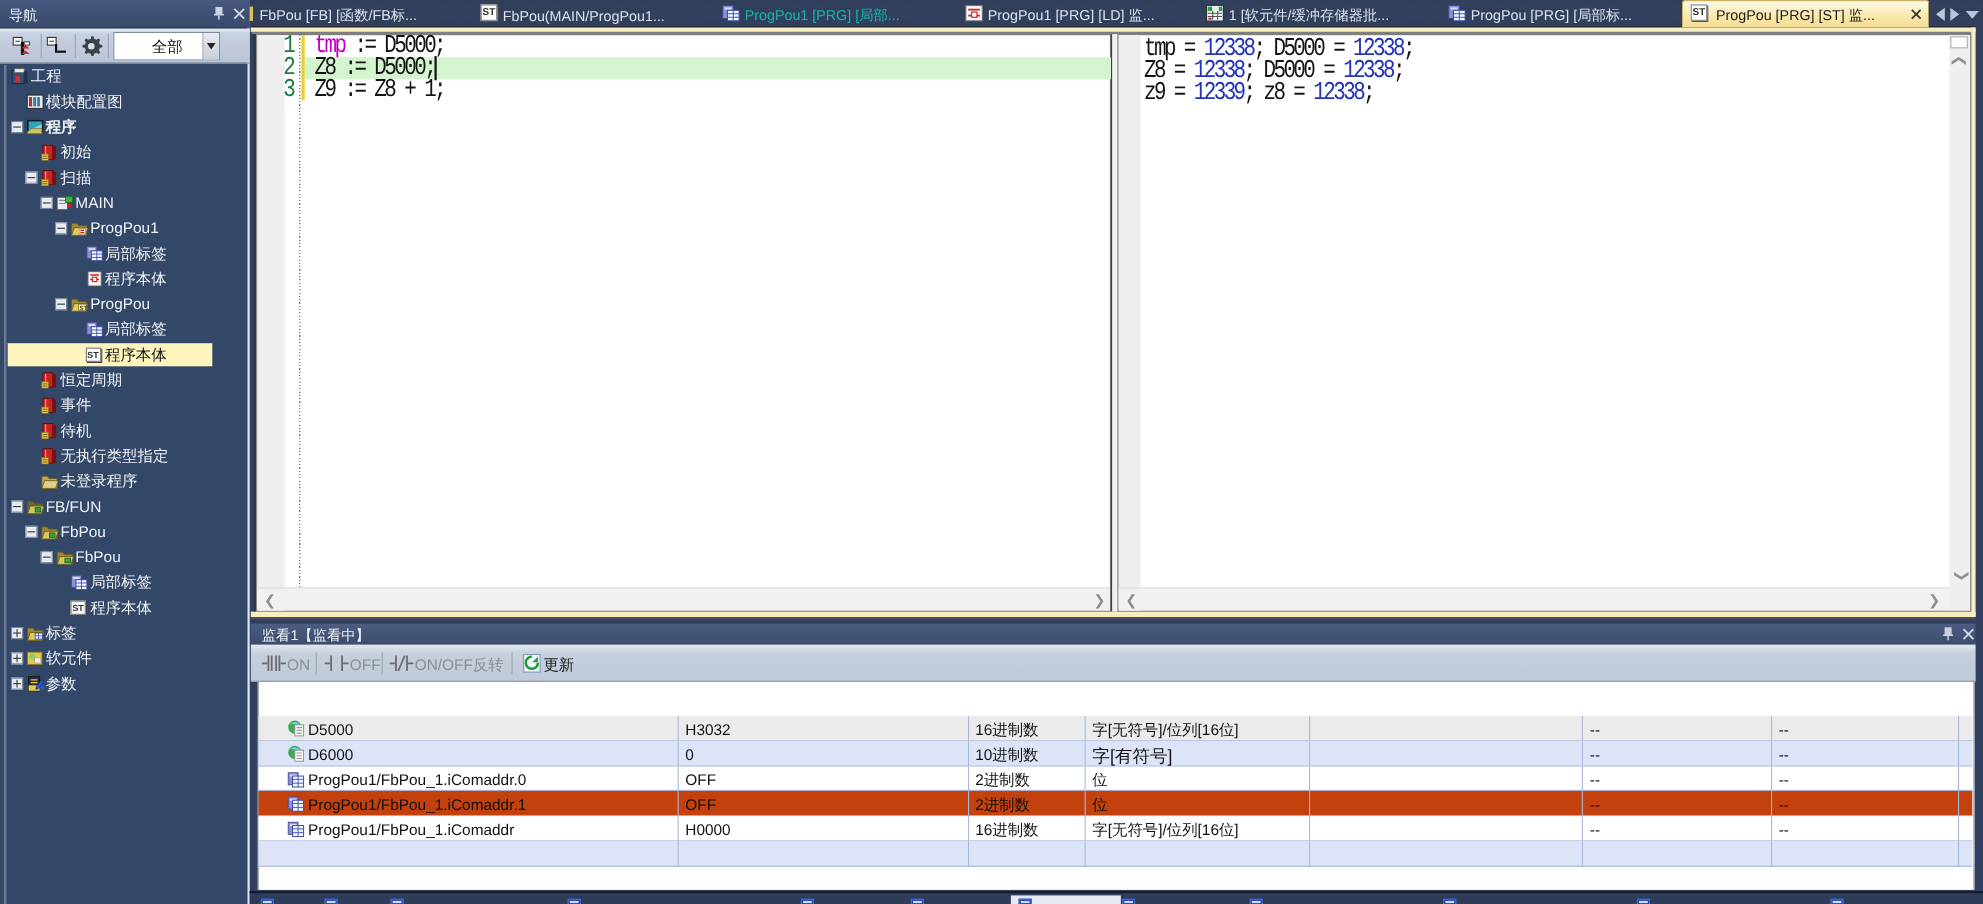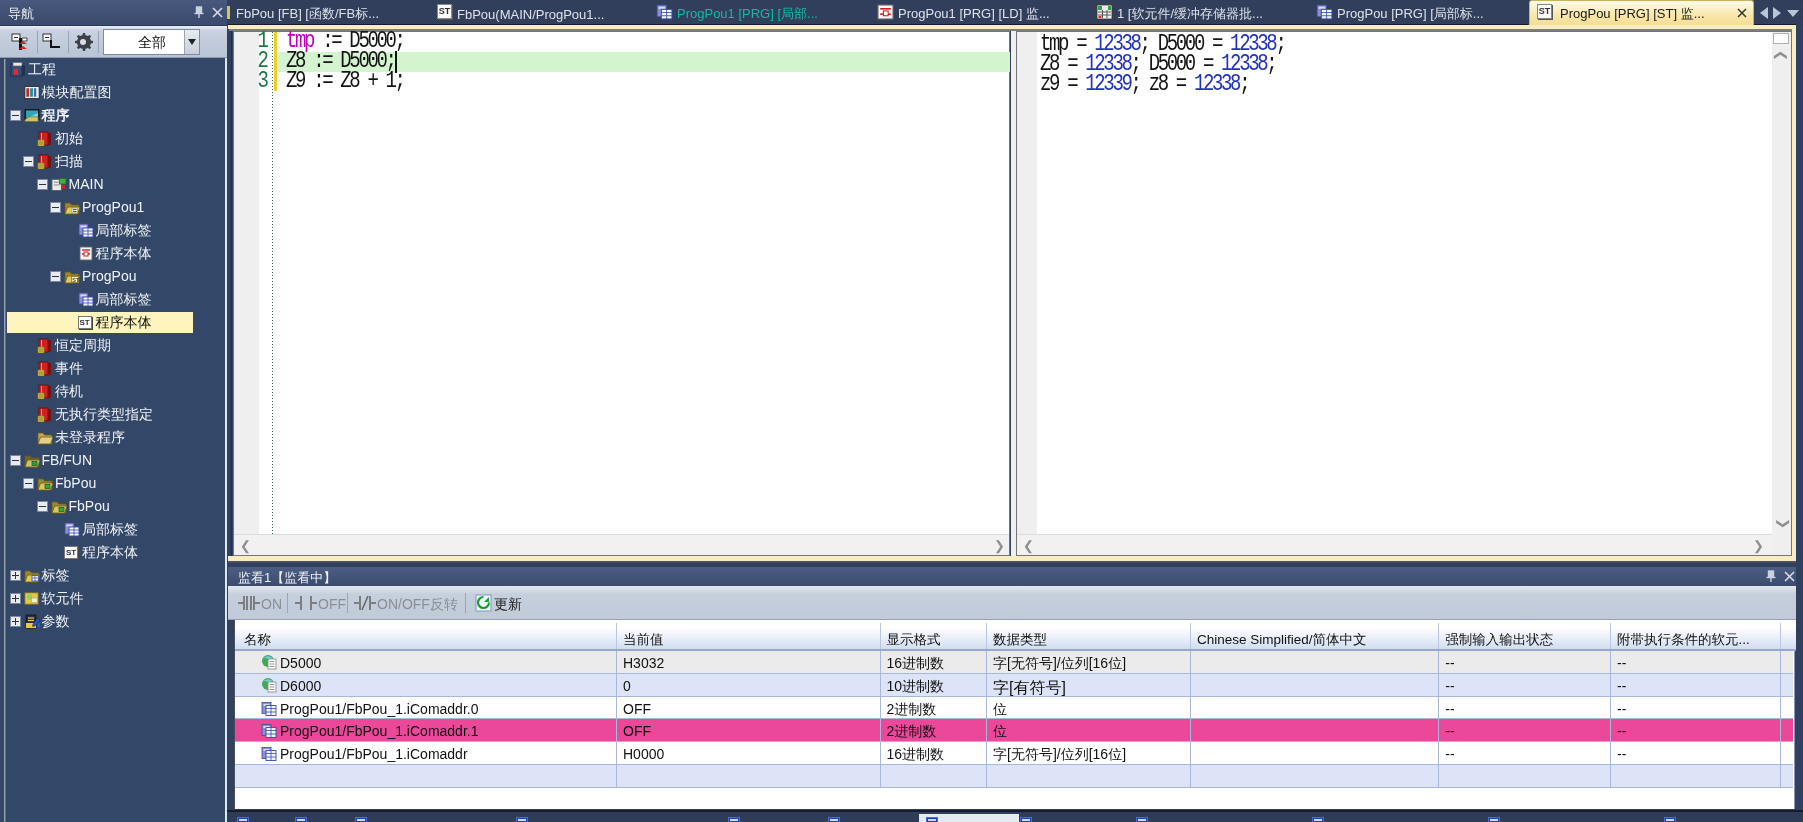--- a/index.html
+++ b/index.html
@@ -462,36 +462,20 @@
 <div class="abs" style="left:149px;top:10px;font-size:14px;color:#8a8f96;">ON/OFF反转</div>
 <div class="abs" style="left:237px;top:7px;width:1px;height:20px;background:#9aa5b5;"></div>
 <svg class="abs" style="left:247px;top:8px" width="17" height="18" viewBox="0 0 17 18">
       <rect x="1" y="1" width="15" height="16" fill="#eef4fb" stroke="#7a9ac0"></rect>
       <path d="M8.5 3 a5.5 5.5 0 1 0 5.5 5.5" fill="none" stroke="#1a9c30" stroke-width="2.2"></path>
       <path d="M14 3 l0 5 -5 0z" fill="#1a9c30"></path>
     </svg>
 <div class="abs" style="left:266px;top:10px;font-size:14px;color:#1a1a1a;">更新</div>
 </div>
 <div class="abs" style="left:234px;top:620px;width:1561px;height:189px;background:#fff;border-right:1px solid #8a98b0;border-left:1.5px solid #46505f;">
-<div class="abs" style="left:0;top:0;width:1561px;height:31px;background:linear-gradient(#ffffff 25%,#d3ddf1);border-bottom:2px solid #97a8cc;">
-<div class="abs" style="left:9px;top:11px;font-size:13.5px;color:#111;white-space:nowrap;">名称</div>
-<div class="abs" style="left:388px;top:11px;font-size:13.5px;color:#111;white-space:nowrap;">当前值</div>
-<div class="abs" style="left:651.5px;top:11px;font-size:13.5px;color:#111;white-space:nowrap;">显示格式</div>
-<div class="abs" style="left:758px;top:11px;font-size:13.5px;color:#111;white-space:nowrap;">数据类型</div>
-<div class="abs" style="left:962px;top:11px;font-size:13.5px;color:#111;white-space:nowrap;">Chinese Simplified/简体中文</div>
-<div class="abs" style="left:1210.3px;top:11px;font-size:13.5px;color:#111;white-space:nowrap;">强制输入输出状态</div>
-<div class="abs" style="left:1382px;top:11px;font-size:13.5px;color:#111;white-space:nowrap;">附带执行条件的软元...</div>
-<div class="abs" style="left:381px;top:3px;width:1px;height:26px;background:#b9c6e2;"></div>
-<div class="abs" style="left:644.5px;top:3px;width:1px;height:26px;background:#b9c6e2;"></div>
-<div class="abs" style="left:751px;top:3px;width:1px;height:26px;background:#b9c6e2;"></div>
-<div class="abs" style="left:955px;top:3px;width:1px;height:26px;background:#b9c6e2;"></div>
-<div class="abs" style="left:1203.3px;top:3px;width:1px;height:26px;background:#b9c6e2;"></div>
-<div class="abs" style="left:1375px;top:3px;width:1px;height:26px;background:#b9c6e2;"></div>
-<div class="abs" style="left:1545px;top:3px;width:1px;height:26px;background:#b9c6e2;"></div>
-</div>
 <div class="abs" style="left:0;top:31.0px;width:1558px;height:22.8px;background:#ebebeb;border-bottom:1px solid #a8b8dc;">
 <svg class="abs" style="left:26px;top:3px" width="16" height="16" viewBox="0 0 16 16">
         <circle cx="7" cy="7" r="6" fill="#3faa52"></circle>
         <path d="M2 5 a6 6 0 0 1 10 0 q-2.5 2 -5 0 t-5 0z" fill="#7fd4ff" opacity="0.85"></path>
         <rect x="7" y="5" width="8" height="10" fill="#fdfdfd" stroke="#888" stroke-width="0.8"></rect>
         <line x1="8.5" y1="7.5" x2="13.5" y2="7.5" stroke="#999"></line>
         <line x1="8.5" y1="10" x2="13.5" y2="10" stroke="#999"></line>
         <line x1="8.5" y1="12.5" x2="13.5" y2="12.5" stroke="#999"></line>
       </svg>
 <div class="abs" style="left:45px;top:4px;font-size:14px;color:#111;white-space:nowrap;">D5000</div>
@@ -547,21 +531,21 @@
 <div class="abs" style="left:1210.3px;top:4px;font-size:14px;color:#111;">--</div>
 <div class="abs" style="left:1382px;top:4px;font-size:14px;color:#111;">--</div>
 <div class="abs" style="left:381px;top:0;width:1px;height:22.8px;background:#a8b8dc;"></div>
 <div class="abs" style="left:644.5px;top:0;width:1px;height:22.8px;background:#a8b8dc;"></div>
 <div class="abs" style="left:751px;top:0;width:1px;height:22.8px;background:#a8b8dc;"></div>
 <div class="abs" style="left:955px;top:0;width:1px;height:22.8px;background:#a8b8dc;"></div>
 <div class="abs" style="left:1203.3px;top:0;width:1px;height:22.8px;background:#a8b8dc;"></div>
 <div class="abs" style="left:1375px;top:0;width:1px;height:22.8px;background:#a8b8dc;"></div>
 <div class="abs" style="left:1545px;top:0;width:1px;height:22.8px;background:#a8b8dc;"></div>
 </div>
-<div class="abs" style="left:0;top:99.3px;width:1558px;height:22.8px;background:#ec4899;border-bottom:1px solid #a8b8dc;">
+<div class="abs" style="left:0;top:99.3px;width:1558px;height:22.8px;background:#c2410c;border-bottom:1px solid #a8b8dc;">
 <svg class="abs" style="left:26px;top:4px" width="16" height="16" viewBox="0 0 16 15">
         <rect x="1" y="1" width="9" height="11" fill="#8a8fd8" stroke="#44498a" stroke-width="0.8"></rect>
         <rect x="2.5" y="2.5" width="6" height="2" fill="#d8daf2"></rect>
         <rect x="5" y="4" width="10" height="10" fill="#f4f6ff" stroke="#3a4ab0" stroke-width="0.9"></rect>
         <line x1="5" y1="7" x2="15" y2="7" stroke="#3a4ab0" stroke-width="0.8"></line>
         <line x1="5" y1="10.5" x2="15" y2="10.5" stroke="#3a4ab0" stroke-width="0.8"></line>
         <line x1="10" y1="4" x2="10" y2="14" stroke="#3a4ab0" stroke-width="0.8"></line>
       </svg>
 <div class="abs" style="left:45px;top:4px;font-size:14px;color:#111;white-space:nowrap;">ProgPou1/FbPou_1.iComaddr.1</div>
 <div class="abs" style="left:388px;top:4px;font-size:14px;color:#111;">OFF</div>

